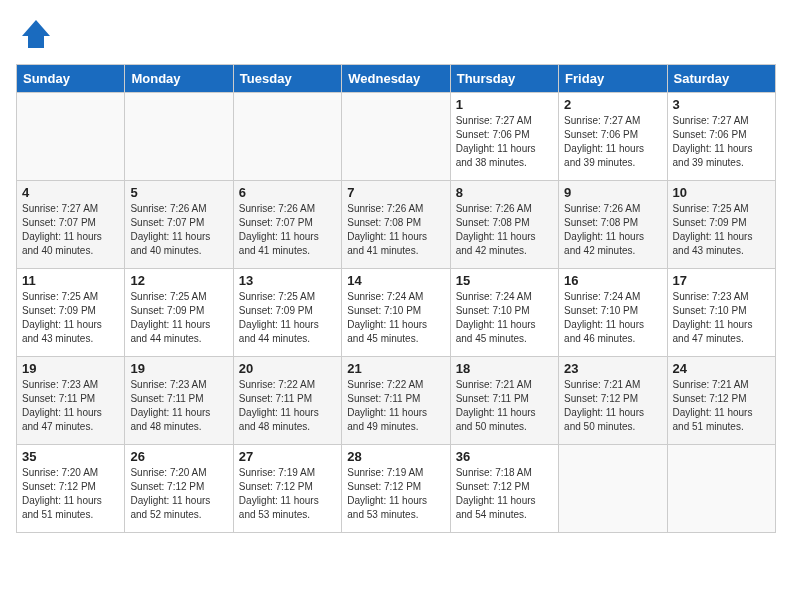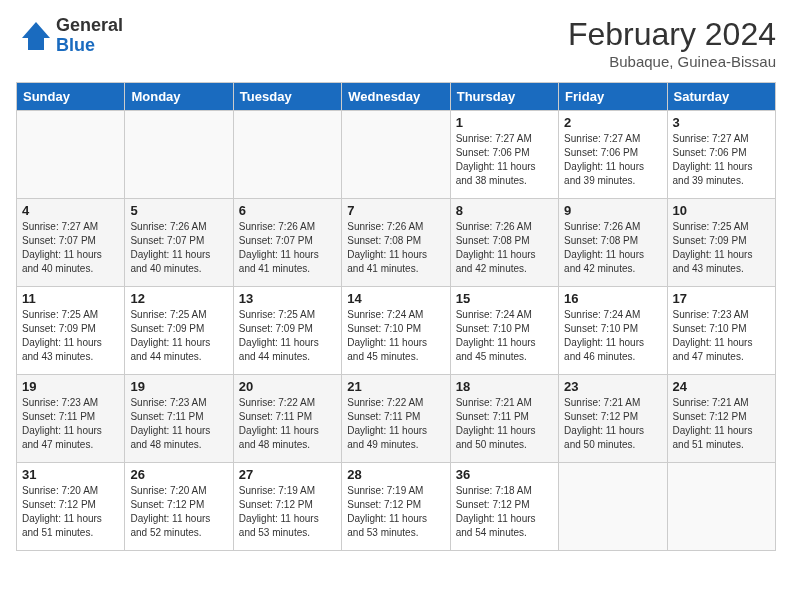--- a/index.html
+++ b/index.html
@@ -96,28 +96,20 @@
     }
   </style>
 </head>
 <body>
 
 <div class="header-area">
   <div class="logo">
     <svg class="logo-icon" viewBox="0 0 36 36">
       <polygon points="20,4 34,20 28,20 28,32 12,32 12,20 6,20" fill="#1a6bbf"></polygon>
     </svg>
-    <div class="logo-text">
-      <span class="logo-general">General</span>
-      <span class="logo-blue">Blue</span>
-    </div>
-  </div>
-  <div class="title-area">
-    <div class="cal-title">February 2024</div>
-    <div class="cal-subtitle">Bubaque, Guinea-Bissau</div>
   </div>
 </div>
 
 <table>
   <thead>
     <tr>
     <th>Sunday</th>
         <th>Monday</th>
         <th>Tuesday</th>
         <th>Wednesday</th>
@@ -230,21 +222,21 @@
           <div class="day-number">23</div>
           <div class="day-info">Sunrise: 7:21 AM<br>Sunset: 7:12 PM<br>Daylight: 11 hours and 50 minutes.</div>
         </td>
         <td>
           <div class="day-number">24</div>
           <div class="day-info">Sunrise: 7:21 AM<br>Sunset: 7:12 PM<br>Daylight: 11 hours and 51 minutes.</div>
         </td>
       </tr>
       <tr>
         <td>
-          <div class="day-number">31</div>
+          <div class="day-number">35</div>
           <div class="day-info">Sunrise: 7:20 AM<br>Sunset: 7:12 PM<br>Daylight: 11 hours and 51 minutes.</div>
         </td>
         <td>
           <div class="day-number">26</div>
           <div class="day-info">Sunrise: 7:20 AM<br>Sunset: 7:12 PM<br>Daylight: 11 hours and 52 minutes.</div>
         </td>
         <td>
           <div class="day-number">27</div>
           <div class="day-info">Sunrise: 7:19 AM<br>Sunset: 7:12 PM<br>Daylight: 11 hours and 53 minutes.</div>
         </td>

